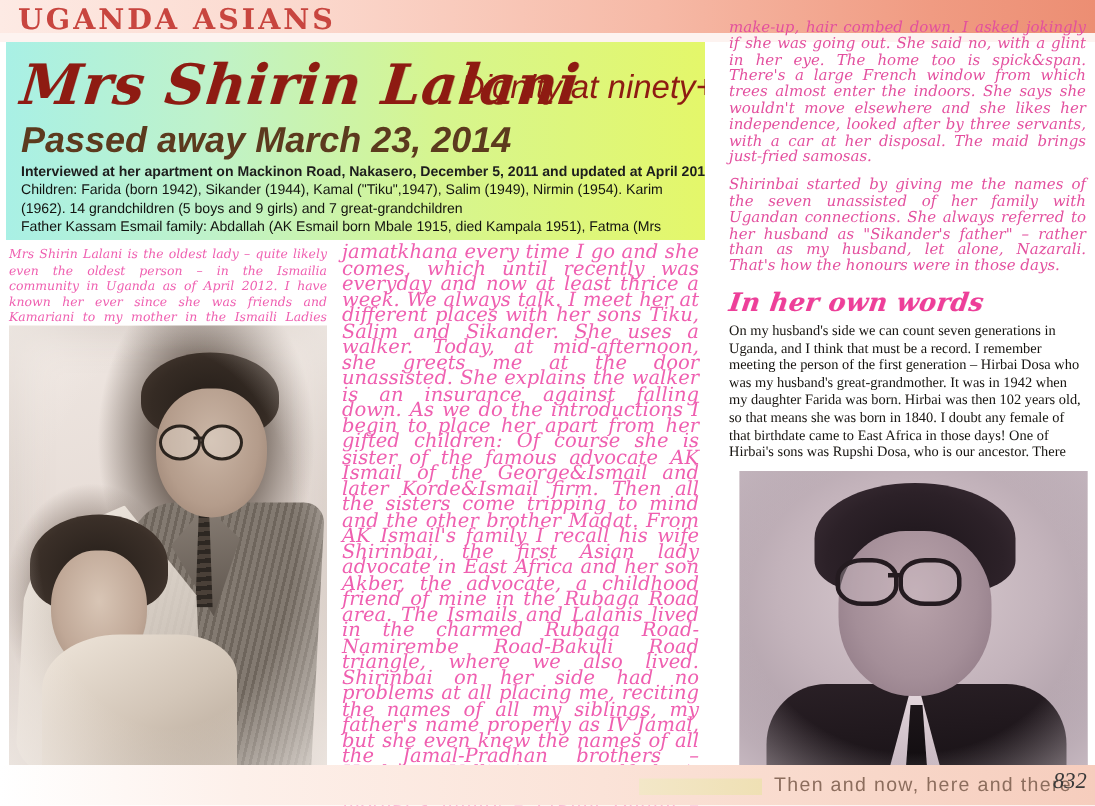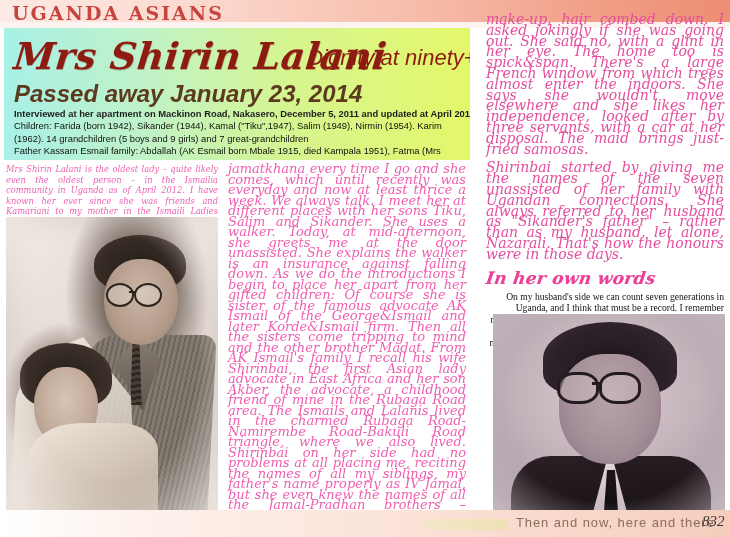--- a/index.html
+++ b/index.html
@@ -157,37 +157,37 @@
     color:#ef5fb0;text-align:justify;
   }
   .col2-text p{margin:0;}
 
   
   .col3{
     position:absolute;left:486px;top:14px;width:238px;
   }
   .col3-italic{
     font-family:"DejaVu Serif", serif;
-    font-style:italic;font-size:14px;line-height:10.8px;
+    font-style:italic;font-size:10px;line-height:10.8px;
     color:#e34f9e;text-align:justify;
   }
   .col3-italic p{margin:0 0 8px 0;}
   .inherown{
     margin:6px 0 3px 0;
     font-family:"DejaVu Serif", serif;
     font-style:italic;font-weight:bold;font-size:17px;
     color:#ee3f99;letter-spacing:.3px;
     transform:skewX(-8deg);
     transform-origin:left center;
     text-shadow:0.4px 0.4px 0 rgba(190,30,120,.35);
   }
   .col3-body{
     font-family:"Liberation Serif", serif;
     font-size:9.6px;line-height:11.6px;color:#16130f;
-    text-align:right;
+    text-align:left;
   }
   .col3-body p{margin:0;}
 
   .photo-right{
     position:absolute;left:493px;top:314px;width:232px;height:196px;
     background:linear-gradient(155deg,#cfc0c6 0%,#c2b2ba 40%,#b3a2ac 100%);
     overflow:hidden;
   }
   .photo-right .bg{
     position:absolute;inset:0;
@@ -264,21 +264,21 @@
 <div class="page">
 
   <div class="banner">
     <div class="banner-title">UGANDA ASIANS</div>
   </div>
   <div class="banner-under"></div>
 
   <div class="headbox">
     <div class="script-name">Mrs Shirin Lalani</div>
     <div class="script-tail">: Dignity at ninety+</div>
-    <div class="passed">Passed away January 23, 2014</div>
+    <div class="passed">Passed away March 23, 2014</div>
     <div class="interview">Interviewed at her apartment on Mackinon Road, Nakasero, December 5, 2011 and updated at April 2012</div>
     <div class="facts">
       <p>Children: Farida (born 1942), Sikander (1944), Kamal ("Tiku",1947), Salim (1949), Nirmin (1954). Karim (1962). 14 grandchildren (5 boys and 9 girls) and 7 great-grandchildren</p>
       <p>Father Kassam Esmail family: Abdallah (AK Esmail born Mbale 1915, died Kampala 1951), Fatma (Mrs Gulamhussein Chatur Tarmohamed, born 1917), Shirin (herself, born 12.2.22), Madat (born 1924, died 2011), Sakar, Nurbanu, Malek, Khatoon, Gulshan</p>
     </div>
   </div>
 
   <div class="left-edge"></div>
 
   <div class="col1">

